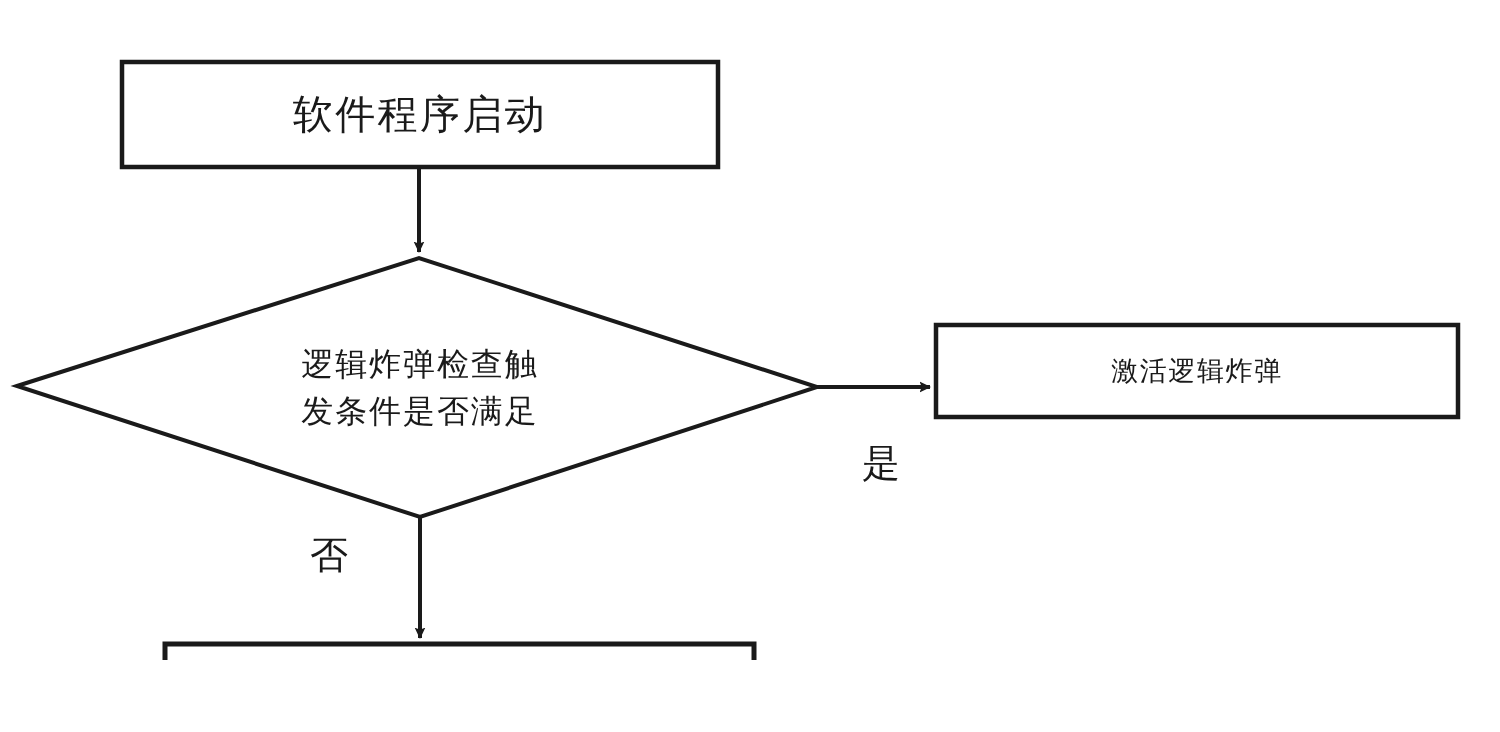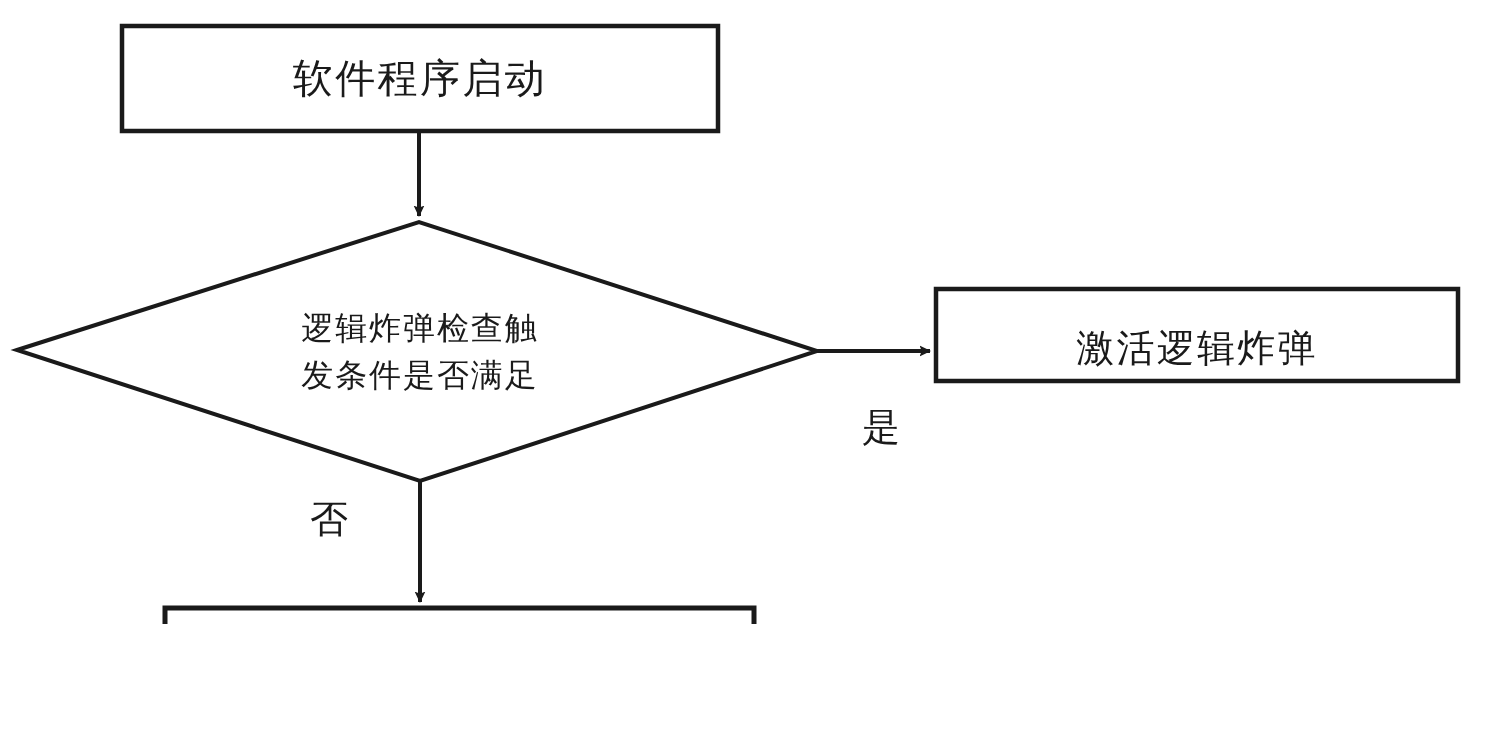--- a/index.html
+++ b/index.html
@@ -10,20 +10,21 @@
   }
   body {
     font-family: "DejaVu Serif", "Liberation Serif", serif;
   }
   #canvas {
     position: relative;
     width: 1500px;
     height: 624px;
     background: #ffffff;
     overflow: hidden;
+    margin-top: 36px;
   }
   #flow-svg {
     position: absolute;
     left: 0;
     top: 0;
     width: 1500px;
     height: 732px;
   }
   .node-text {
     position: absolute;
@@ -43,21 +44,21 @@
   .edge-label {
     position: absolute;
     color: #1a1a1a;
     font-family: "DejaVu Serif", "Liberation Serif", serif;
     font-weight: 500;
     letter-spacing: 0.04em;
     line-height: 1;
     pointer-events: none;
   }
   .box-text-top    { left: 122px; top: 26px;  width: 596px; height: 105px; font-size: 40px; }
-  .box-text-right  { left: 936px; top: 303px; width: 522px; height: 92px;  font-size: 38px; }
+  .box-text-right  { left: 936px; top: 289px; width: 522px; height: 92px;  font-size: 27px; }
   .box-text-bottom { left: 165px; top: 608px; width: 589px; height: 100px; font-size: 40px; }
   .diamond-text    { left: 218px; top: 286px; width: 404px; height: 131px; font-size: 32px; line-height: 1.45; }
   .label-yes { left: 862px; top: 408px; font-size: 38px; }
   .label-no  { left: 310px; top: 500px; font-size: 38px; }
 </style>
 </head>
 <body>
 
 <div id="canvas">
 

